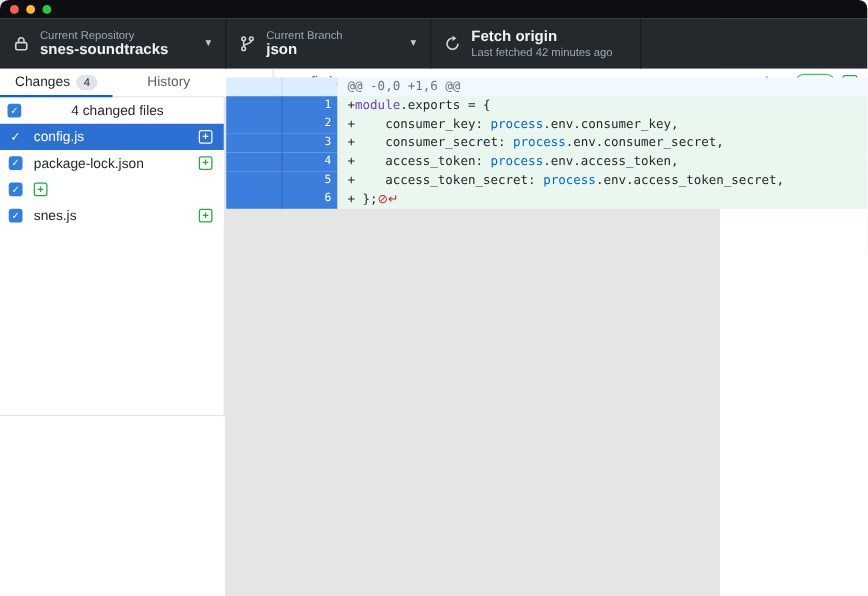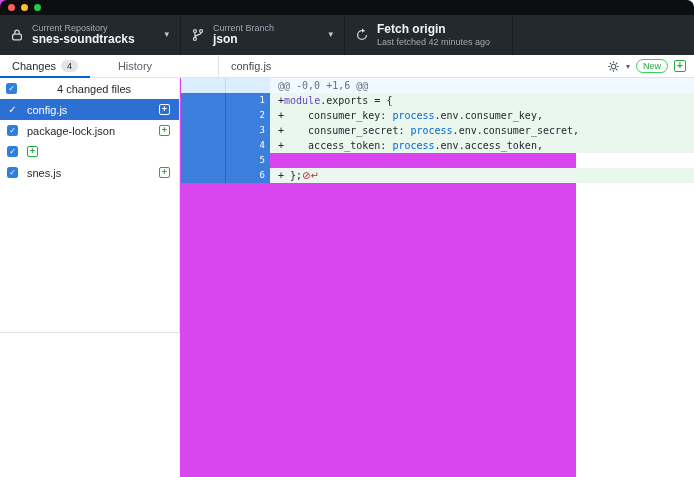--- a/index.html
+++ b/index.html
@@ -1,18 +1,18 @@
 <!DOCTYPE html>
 <html><head>
 <meta charset="utf-8">
 <style>
   * { margin:0; padding:0; box-sizing:border-box; }
   html,body { width:694px; height:477px; overflow:hidden; background:#fff;
               font-family:"Liberation Sans", sans-serif; }
-  .app { position:relative; width:576px; height:477px; background:#d946ef; }
+  .app { position:relative; width:576px; height:477px; background:#e5e5e5; }
 
   
   .titlebar { position:absolute; left:0; top:0; width:694px; height:15px;
               background:#0c0e11; border-radius:7px 7px 0 0; }
   .tl { position:absolute; top:4px; width:7px; height:7px; border-radius:50%; }
 
   
   .toolbar { position:absolute; left:0; top:15px; width:694px; height:40px;
              background:#24292e; display:flex; }
   .tb-sec { height:40px; display:flex; align-items:center; padding-left:10px;
@@ -66,21 +66,21 @@
   .file-row .plus-sq { width:11px; height:11px; font-size:9px; }
 
   .commit-divider { position:absolute; left:0; top:332px; width:180px; height:1px;
                     background:#e1e4e8; }
 
   
   .commit-form { position:absolute; left:0; top:333px; width:180px; height:144px;
                  background:#fff; }
 
   
-  .diff { position:absolute; left:181px; top:78px; width:513px;
+  .diff { position:absolute; left:181px; top:62px; width:513px;
           font-family:"DejaVu Sans Mono", monospace; font-size:10px; }
   .drow { display:flex; height:15px; line-height:15px; white-space:pre; }
   .g1 { width:44px; flex:0 0 auto; }
   .g2 { width:45px; flex:0 0 auto; text-align:right; padding-right:5px;
         font-size:9px; }
   .code { flex:1; padding-left:8px; overflow:hidden; }
   .drow.hunk .g1 { background:#dbedff; }
   .drow.hunk .g2 { background:#dbedff; border-left:1px solid #c3d9f3; }
   .drow.hunk .code { background:#f1f8ff; color:#6a737d; }
   .drow.add .g1 { background:#3b7edc; }
@@ -209,18 +209,18 @@
     <div class="drow hunk">
       <span class="g1"></span>
       <span class="g2"></span>
       <span class="code">@@ -0,0 +1,6 @@</span>
     </div>
     <div>
         <div class="drow add"><span class="g1"></span><span class="g2">1</span><span class="code"><span class="seg-plain">+</span><span class="seg-keyword">module</span><span class="seg-plain">.exports = {</span></span></div>
         <div class="drow add"><span class="g1"></span><span class="g2">2</span><span class="code"><span class="seg-plain">+    consumer_key: </span><span class="seg-builtin">process</span><span class="seg-plain">.env.consumer_key,</span></span></div>
         <div class="drow add"><span class="g1"></span><span class="g2">3</span><span class="code"><span class="seg-plain">+    consumer_secret: </span><span class="seg-builtin">process</span><span class="seg-plain">.env.consumer_secret,</span></span></div>
         <div class="drow add"><span class="g1"></span><span class="g2">4</span><span class="code"><span class="seg-plain">+    access_token: </span><span class="seg-builtin">process</span><span class="seg-plain">.env.access_token,</span></span></div>
-        <div class="drow add"><span class="g1"></span><span class="g2">5</span></div>
+        <div class="drow add"><span class="g1"></span><span class="g2">5</span><span class="code"><span class="seg-plain">+    access_token_secret: </span><span class="seg-builtin">process</span><span class="seg-plain">.env.access_token_secret,</span></span></div>
         <div class="drow add"><span class="g1"></span><span class="g2">6</span><span class="code"><span class="seg-plain">+ };</span><span class="seg-error">⊘↵</span></span></div>
       </div>
   </div>
 
 </div>
 
 </body></html>

